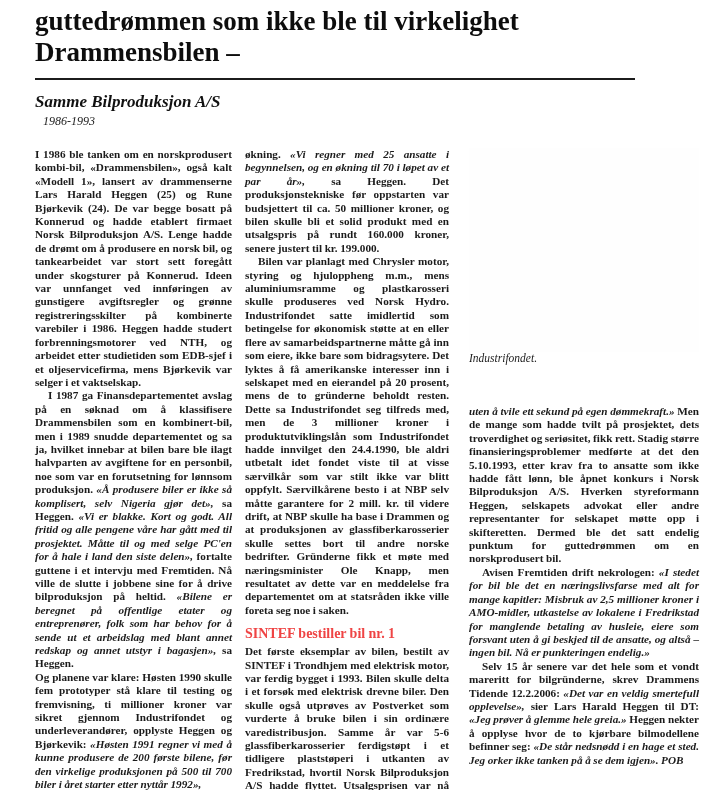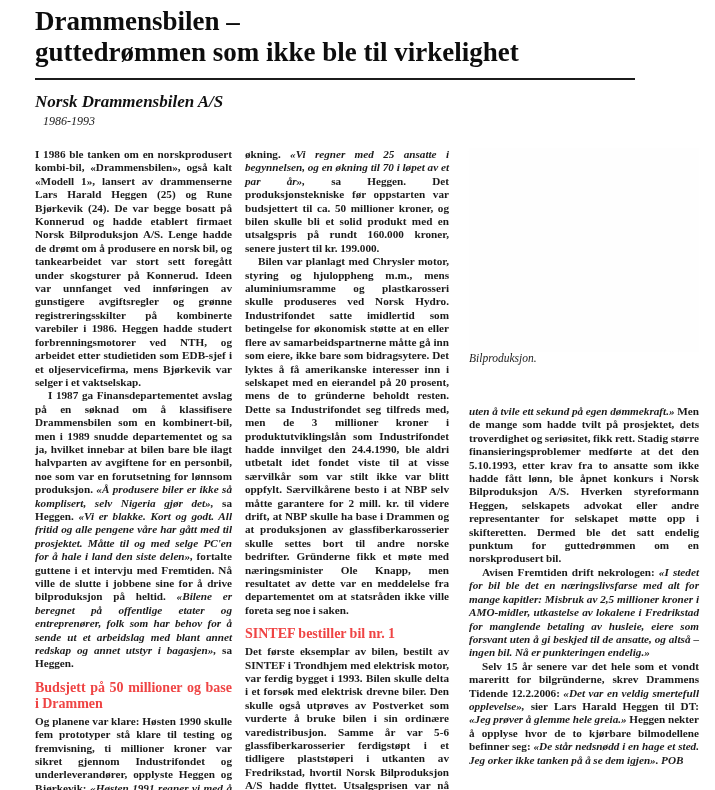--- a/index.html
+++ b/index.html
@@ -29,43 +29,42 @@
   h3.bh{font-size:14px;line-height:16px;margin:9px 0 3px 0;font-weight:bold;color:#ef4444;}
   .it{font-style:italic;}
   .photo{height:204px;background:#fefefe;}
   .caption{font-style:italic;font-size:11.5px;line-height:13px;margin-bottom:40px;}
 </style>
 </head>
 <body>
 
 <div class="wrap">
   <h1>
+    <div>guttedrømmen som ikke ble til virkelighet</div>
     <div>Drammensbilen –</div>
-    <div>guttedrømmen som ikke ble til virkelighet</div>
   </h1>
   <div class="rule"></div>
-  <div class="subtitle">Norsk Drammensbilen A/S</div>
+  <div class="subtitle">Samme Bilproduksjon A/S</div>
   <div class="years">1986-1993</div>
 
   <div class="cols">
     <div class="col col1">
         <p class="bp"><span>I 1986 ble tanken om en norskprodusert kombi-bil, «Drammensbilen», også kalt «Modell 1», lansert av drammenserne Lars Harald Heggen (25) og Rune Bjørkevik (24). De var begge bosatt på Konnerud og hadde etablert firmaet Norsk Bilproduksjon A/S. Lenge hadde de drømt om å produsere en norsk bil, og tankearbeidet var stort sett foregått under skogsturer på Konnerud. Ideen var unnfanget ved innføringen av gunstigere avgiftsregler og grønne registreringsskilter på kombinerte varebiler i 1986. Heggen hadde studert forbrenningsmotorer ved NTH, og arbeidet etter studietiden som EDB-sjef i et oljeservicefirma, mens Bjørkevik var selger i et vaktselskap.</span></p>
         <p class="bp ind"><span>I 1987 ga Finansdepartementet avslag på en søknad om å klassifisere Drammensbilen som en kombinert-bil, men i 1989 snudde departementet og sa ja, hvilket innebar at bilen bare ble ilagt halvparten av avgiftene for en personbil, noe som var en forutsetning for lønnsom produksjon. </span><span class="it">«Å produsere biler er ikke så komplisert, selv Nigeria gjør det», </span><span>sa Heggen. </span><span class="it">«Vi er blakke. Kort og godt. All fritid og alle pengene våre har gått med til prosjektet. Måtte til og med selge PC'en for å hale i land den siste delen», </span><span>fortalte guttene i et intervju med Fremtiden. Nå ville de slutte i jobbene sine for å drive bilproduksjon på heltid. </span><span class="it">«Bilene er beregnet på offentlige etater og entreprenører, folk som har behov for å sende ut et arbeidslag med blant annet redskap og annet utstyr i bagasjen», </span><span>sa Heggen.</span></p>
-        <h3 class="bh"><span>Budsjett på 50 millioner og base i Drammen</span></h3>
         <p class="bp"><span>Og planene var klare: Høsten 1990 skulle fem prototyper stå klare til testing og fremvisning, ti millioner kroner var sikret gjennom Industrifondet og underleverandører, opplyste Heggen og Bjørkevik: </span><span class="it">«Høsten 1991 regner vi med å kunne produsere de 200 første bilene, før den virkelige produksjonen på 500 til 700 biler i året starter etter nyttår 1992», </span></p>
       </div>
     <div class="col col2">
         <p class="bp"><span>økning. </span><span class="it">«Vi regner med 25 ansatte i begynnelsen, og en økning til 70 i løpet av et par år», </span><span>sa Heggen. Det produksjonstekniske før oppstarten var budsjettert til ca. 50 millioner kroner, og bilen skulle bli et solid produkt med en utsalgspris på rundt 160.000 kroner, senere justert til kr. 199.000.</span></p>
         <p class="bp ind"><span>Bilen var planlagt med Chrysler motor, styring og hjuloppheng m.m., mens aluminiumsramme og plastkarosseri skulle produseres ved Norsk Hydro. Industrifondet satte imidlertid som betingelse for økonomisk støtte at en eller flere av samarbeidspartnerne måtte gå inn som eiere, ikke bare som bidragsytere. Det lyktes å få amerikanske interesser inn i selskapet med en eierandel på 20 prosent, mens de to gründerne beholdt resten. Dette sa Industrifondet seg tilfreds med, men de 3 millioner kroner i produktutviklingslån som Industrifondet hadde innvilget den 24.4.1990, ble aldri utbetalt idet fondet viste til at visse særvilkår som var stilt ikke var blitt oppfylt. Særvilkårene besto i at NBP selv måtte garantere for 2 mill. kr. til videre drift, at NBP skulle ha base i Drammen og at produksjonen av glassfiberkarosserier skulle settes bort til andre norske bedrifter. Gründerne fikk et møte med næringsminister Ole Knapp, men resultatet av dette var en meddelelse fra departementet om at statsråden ikke ville foreta seg noe i saken.</span></p>
         <h3 class="bh"><span>SINTEF bestiller bil nr. 1</span></h3>
         <p class="bp"><span>Det første eksemplar av bilen, bestilt av SINTEF i Trondhjem med elektrisk motor, var ferdig bygget i 1993. Bilen skulle delta i et forsøk med elektrisk drevne biler. Den skulle også utprøves av Postverket som vurderte å bruke bilen i sin ordinære varedistribusjon. Samme år var 5-6 glassfiberkarosserier ferdigstøpt i et tidligere plaststøperi i utkanten av Fredrikstad, hvortil Norsk Bilproduksjon A/S hadde flyttet. Utsalgsprisen var nå kalkulert til kr. 197.640, og fabrikken talte 11 ansatte. </span><span class="it">«Når Sverige kan produsere biler, er det mulig i Norge også», </span><span>sa Heggen i et intervju med Fremtiden, som for egen del tilføyde: </span></p>
       </div>
     <div class="col col3">
       <div class="photo"></div>
-      <div class="caption">Bilproduksjon.</div>
+      <div class="caption">Industrifondet.</div>
       <div>
           <p class="bp"><span class="it">uten å tvile ett sekund på egen dømmekraft.» </span><span>Men de mange som hadde tvilt på prosjektet, dets troverdighet og seriøsitet, fikk rett. Stadig større finansieringsproblemer medførte at det den 5.10.1993, etter krav fra to ansatte som ikke hadde fått lønn, ble åpnet konkurs i Norsk Bilproduksjon A/S. Hverken styreformann Heggen, selskapets advokat eller andre representanter for selskapet møtte opp i skifteretten. Dermed ble det satt endelig punktum for guttedrømmen om en norskprodusert bil.</span></p>
           <p class="bp ind"><span>Avisen Fremtiden drift nekrologen: </span><span class="it">«I stedet for bil ble det en næringslivsfarse med alt for mange kapitler: Misbruk av 2,5 millioner kroner i AMO-midler, utkastelse av lokalene i Fredrikstad for manglende betaling av husleie, eiere som forsvant uten å gi beskjed til de ansatte, og altså – ingen bil. Nå er punkteringen endelig.»</span></p>
           <p class="bp ind"><span>Selv 15 år senere var det hele som et vondt mareritt for bilgründerne, skrev Drammens Tidende 12.2.2006: </span><span class="it">«Det var en veldig smertefull opplevelse», </span><span>sier Lars Harald Heggen til DT: </span><span class="it">«Jeg prøver å glemme hele greia.» </span><span>Heggen nekter å opplyse hvor de to kjørbare bilmodellene befinner seg: </span><span class="it">«De står nedsnødd i en hage et sted. Jeg orker ikke tanken på å se dem igjen». </span><span class="it">POB</span></p>
         </div>
     </div>
   </div>
 </div>
 
 </body></html>

